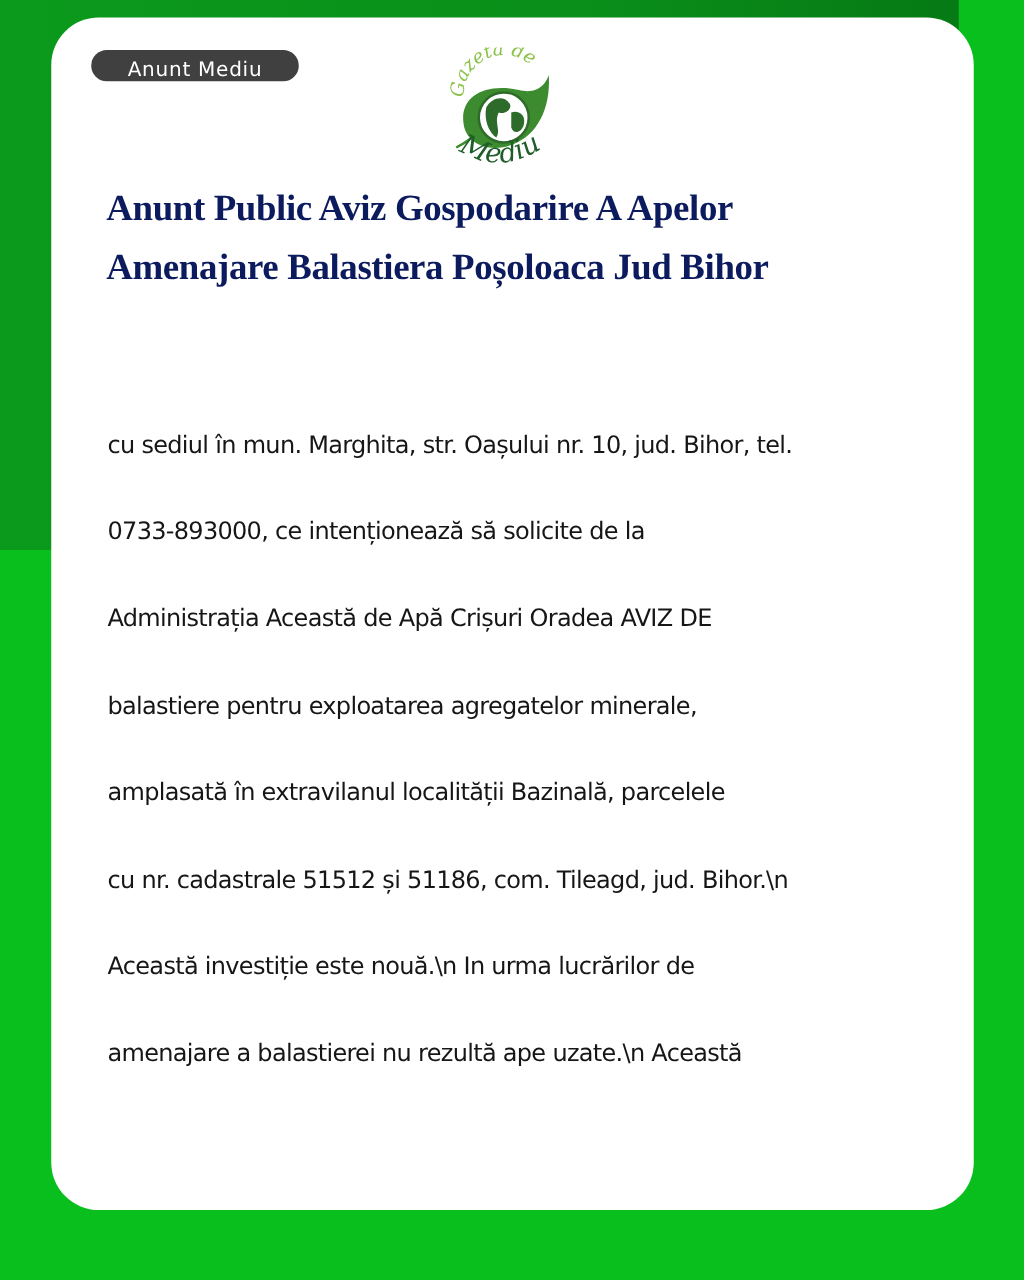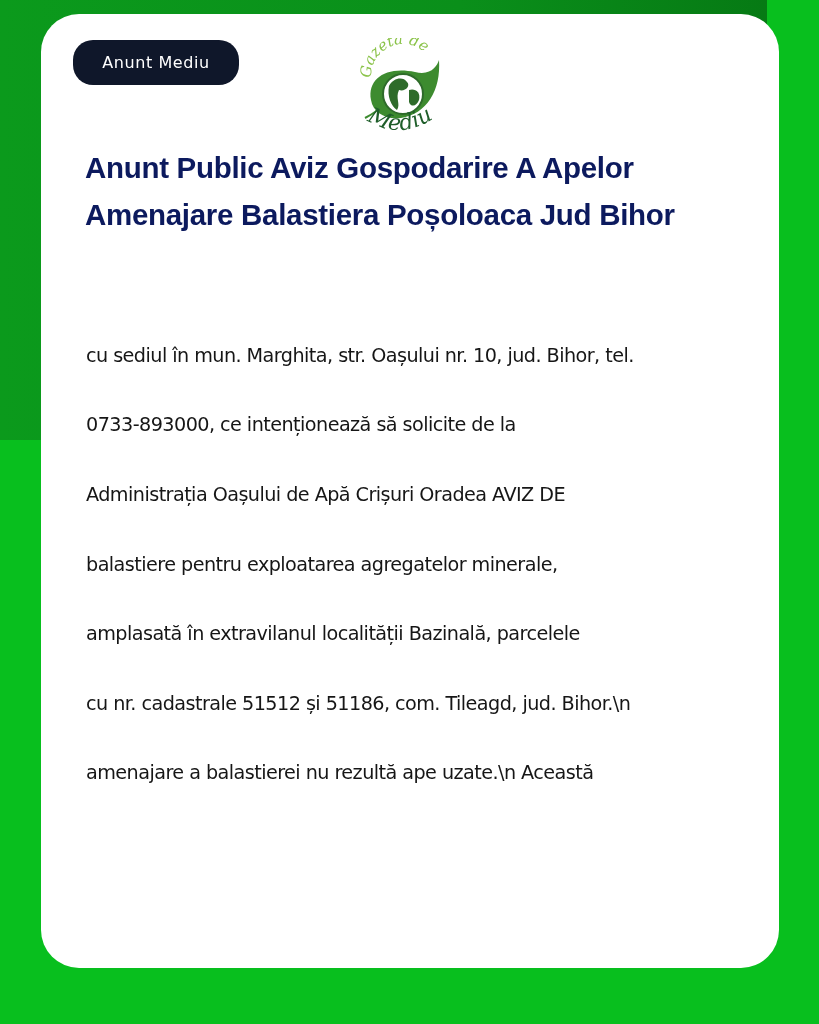--- a/index.html
+++ b/index.html
@@ -10,33 +10,33 @@
   }
   .bg-dark {
     position:absolute; left:0; top:0; width:767px; height:440px;
     background:linear-gradient(90deg,#0b9a1c 0%,#0a8f1a 60%,#067a14 100%);
   }
   .card {
     position:absolute; left:41px; top:14px; width:738px; height:954px;
     background:#ffffff; border-radius:38px;
   }
   .badge {
-    position:absolute; left:32px; top:26px; width:166px; height:45px;
-    background:#0f172a; border-radius:20px;
+    position:absolute; left:32px; top:26px; width:166px; height:25px;
+    background:#404040; border-radius:20px;
     color:#ffffff; font-size:16px; letter-spacing:0.6px;
-    display:flex; align-items:center; justify-content:center;
+    display:flex; align-items:flex-end; justify-content:center;
     font-family:"DejaVu Sans", sans-serif;
   }
   .logo {
     position:absolute; left:316px; top:24px; width:88px; height:108px;
   }
   .title {
     position:absolute; left:44px; top:130px; width:640px;
     margin:0; color:#0c1a5e;
-    font-family:Liberation Sans, sans-serif; font-weight:bold;
+    font-family:Liberation Serif, serif; font-weight:bold;
     font-size:29.5px; line-height:47px; letter-spacing:-0.3px;
   }
   .body-text {
     position:absolute; left:45px; top:290px; width:660px;
     margin:0; color:#161616;
     font-family:"DejaVu Sans", sans-serif;
     font-size:19.2px; line-height:34.8px; letter-spacing:-0.55px;
     white-space:pre-line;
   }
 </style>
@@ -67,24 +67,25 @@
     <text font-family="DejaVu Serif, serif" font-style="italic" font-size="22" fill="#1f5e2a">
       <textPath href="#arcBot">Mediu</textPath>
     </text>
   </svg>
 
   <h1 class="title">Anunt Public Aviz Gospodarire A Apelor Amenajare Balastiera Poșoloaca Jud Bihor</h1>
 
   <div class="body-text">
     <div>cu sediul în mun. Marghita, str. Oașului nr. 10, jud. Bihor, tel.</div>
     <div>0733-893000, ce intenționează să solicite de la</div>
-    <div>Administrația Oașului de Apă Crișuri Oradea AVIZ DE</div>
+    <div>Administrația Această de Apă Crișuri Oradea AVIZ DE</div>
     <div>balastiere pentru exploatarea agregatelor minerale,</div>
     <div>amplasată în extravilanul localității Bazinală, parcelele</div>
     <div>cu nr. cadastrale 51512 și 51186, com. Tileagd, jud. Bihor.\n</div>
+    <div>Această investiție este nouă.\n In urma lucrărilor de</div>
     <div>amenajare a balastierei nu rezultă ape uzate.\n Această</div>
     
     
     
     
     
     
     
     
     

